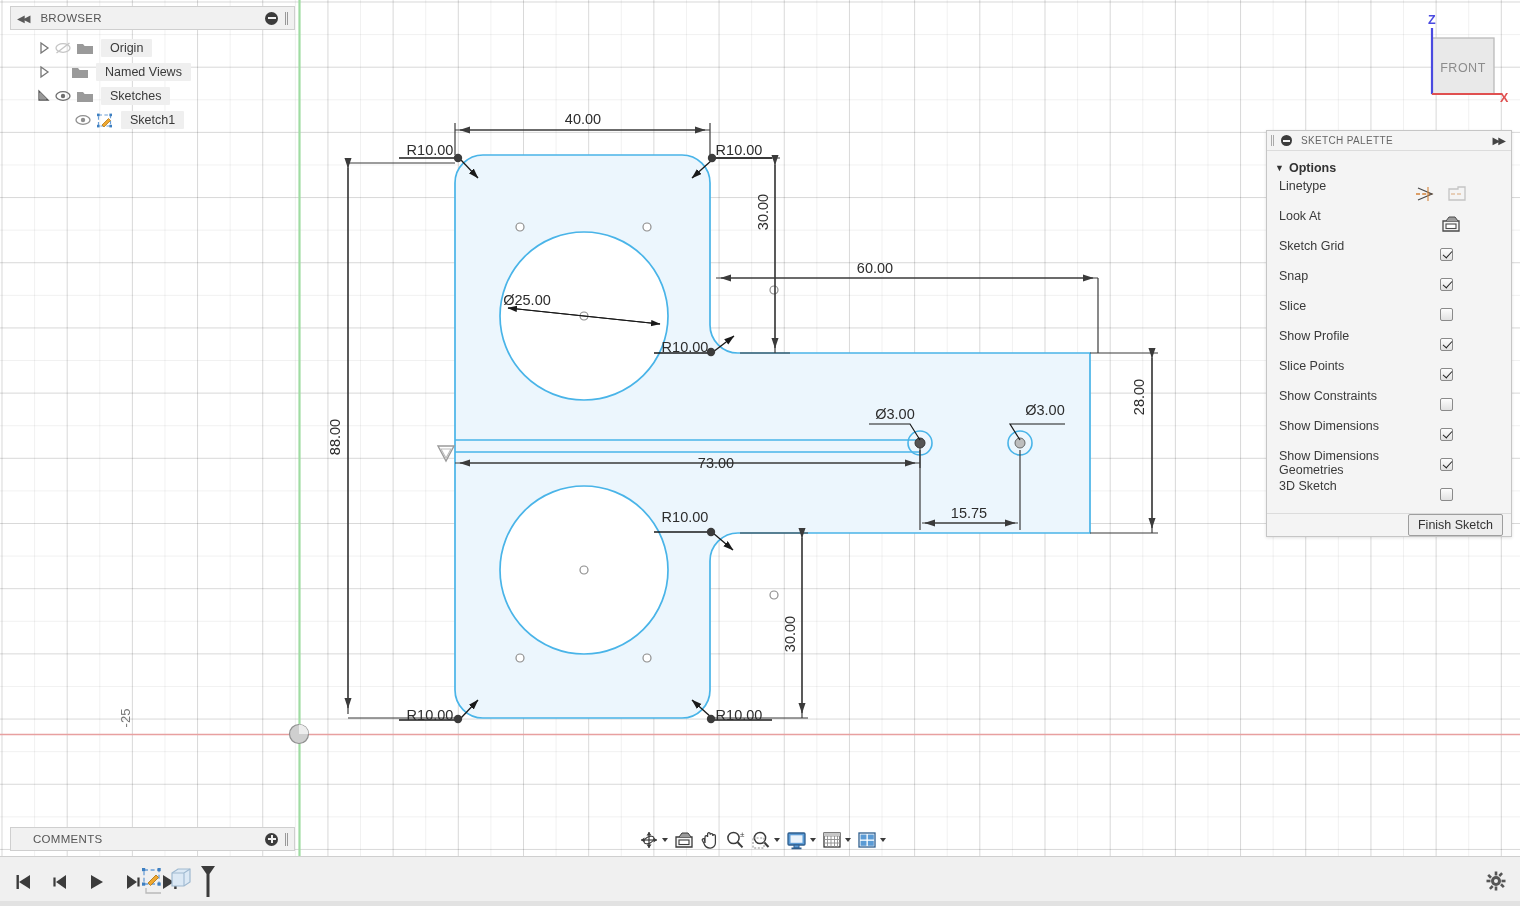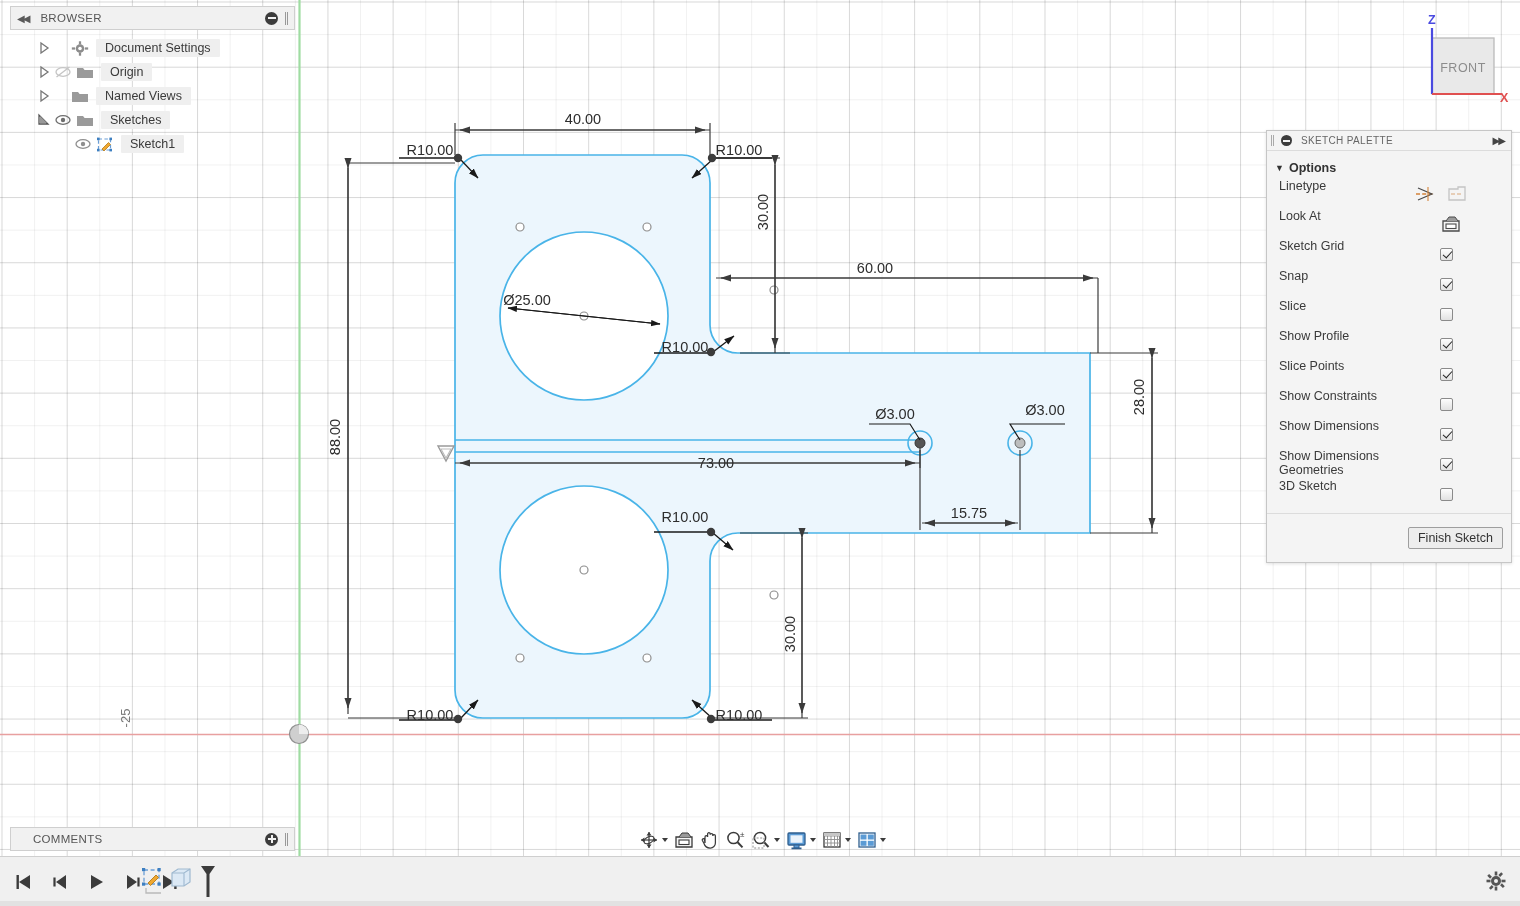--- a/index.html
+++ b/index.html
@@ -84,21 +84,21 @@
   .opt-header .caret{ margin-right:5px;font-size:9px; }
   .prow{ display:flex;height:30px;padding:0 0 0 12px;}
   .prow .plabel{ font-size:12.5px;color:#3a3a3a;}
   .prow .pctl{ margin-left:auto; display:flex; align-items:center; gap:16px; padding-right:58px;}
   .cbox{ width:13px;height:13px;border:1px solid #8a8a8a;border-radius:2px;
          background:linear-gradient(#fdfdfd,#e2e2e2); position:relative;}
   .cbox.on::after{
      content:""; position:absolute; left:3.5px; top:0.5px; width:4px;height:8px;
      border:solid #222; border-width:0 1.7px 1.7px 0; transform:rotate(42deg);
   }
-  .pal-foot{ border-top:1px solid #dcdcdc; background:#f4f4f4; padding:13px 8px; display:flex; justify-content:flex-end;}
+  .pal-foot{ border-top:1px solid #dcdcdc; background:#f4f4f4; padding:0 8px; display:flex; justify-content:flex-end;}
   #finish-sketch{
     font-family:"Liberation Sans",sans-serif; font-size:12.5px; color:#333;
     background:#ededed; border:1px solid #9e9e9e; padding:3px 9px; border-radius:2px;
   }
 
   
   #navbar{ position:absolute; left:636px; top:826px; height:28px; display:flex; align-items:center; gap:0px;}
   .navitem{ display:flex;align-items:center; padding:0 3px; height:26px;}
   .navcaret{ width:0;height:0;border-left:3.5px solid transparent;border-right:3.5px solid transparent;
              border-top:4.5px solid #3b3b3b; margin-left:3px;}
@@ -312,37 +312,20 @@
     <span class="ttl">BROWSER</span>
     <span class="right">
       <span class="dot-minus"></span>
       <span class="grip"></span>
     </span>
   </div>
 
   <div class="tree">
 
 
-    <div class="trow" style="margin-left:19px">
-      <svg class="tri" viewBox="0 0 14 14">
-          <path d="M4,2 L11,7 L4,12 z" fill="none" stroke="#777" stroke-width="1.3"></path>
-        </svg>
-      <span class="spacer14"></span>
-      <svg class="ficon" viewBox="0 0 18 16">
-          <circle cx="9" cy="8" r="4.6" fill="#8d8d8d"></circle>
-          <circle cx="9" cy="8" r="1.9" fill="#fff"></circle>
-          <g fill="#8d8d8d">
-            <rect x="7.8" y="0.3" width="2.4" height="3.4"></rect>
-            <rect x="7.8" y="12.3" width="2.4" height="3.4"></rect>
-            <rect x="0.3" y="6.8" width="3.4" height="2.4"></rect>
-            <rect x="14.3" y="6.8" width="3.4" height="2.4"></rect>
-          </g>
-        </svg>
-      <span class="tlabel">Document Settings</span>
-    </div>
 
     <div class="trow" style="margin-left:19px">
       <svg class="tri" viewBox="0 0 14 14">
           <path d="M4,2 L11,7 L4,12 z" fill="none" stroke="#777" stroke-width="1.3"></path>
         </svg>
       <svg class="eye" viewBox="0 0 18 14">
           <ellipse cx="9" cy="7" rx="7" ry="4.3" fill="none" stroke="#c5c5c5" stroke-width="1.3"></ellipse>
           <line x1="2.5" y1="12" x2="15.5" y2="2" stroke="#c5c5c5" stroke-width="1.4"></line>
         </svg>
       <svg class="ficon" viewBox="0 0 18 15">

